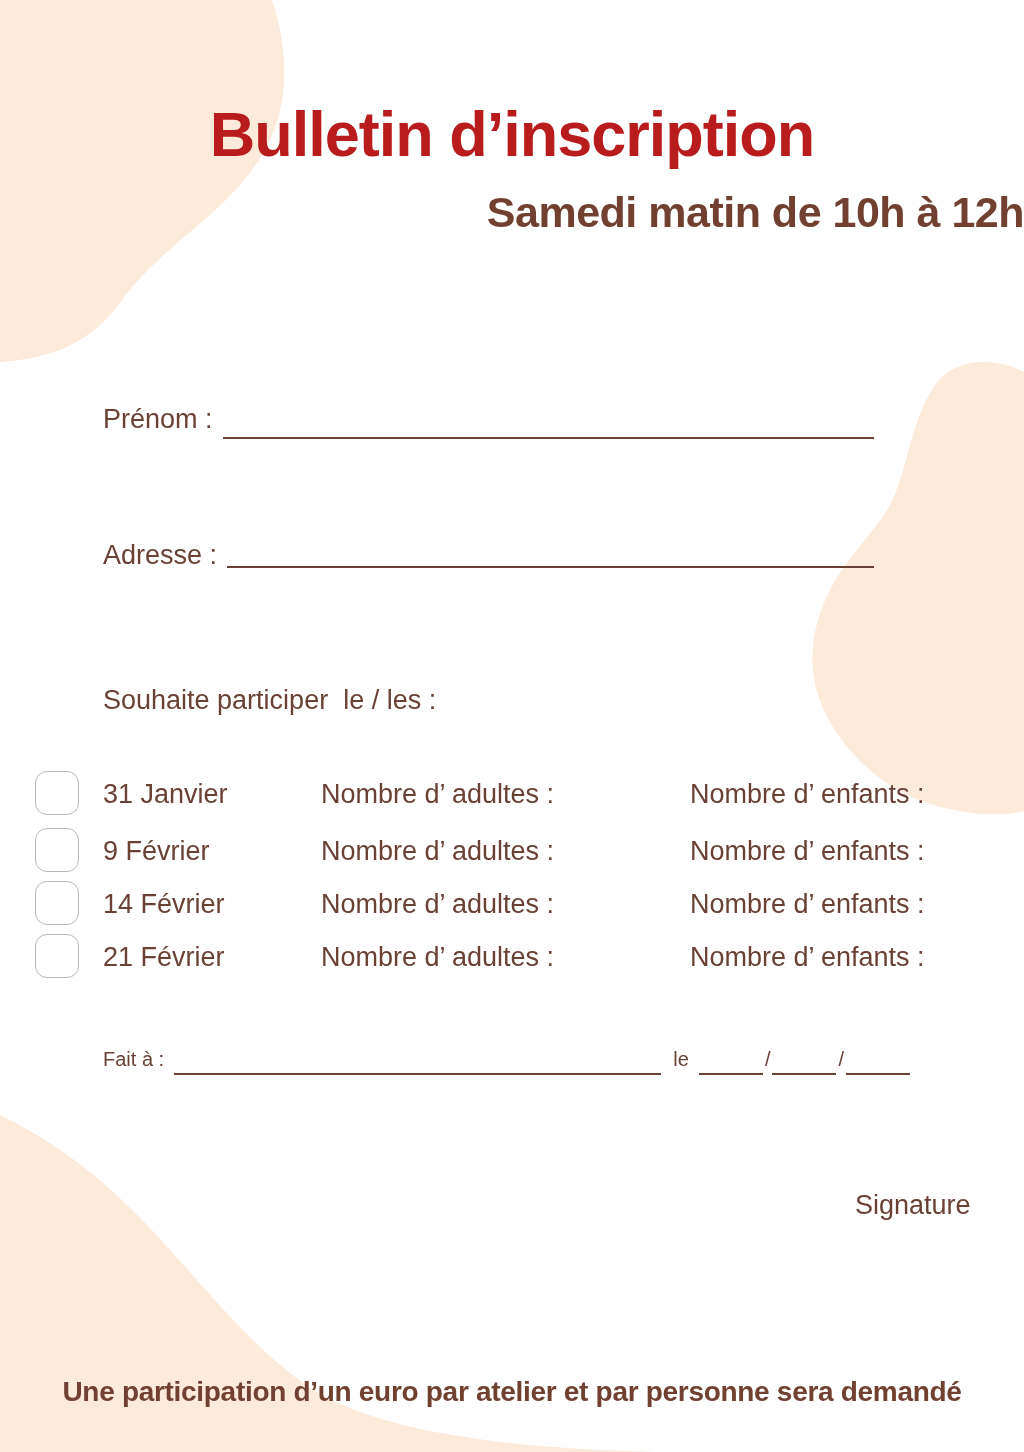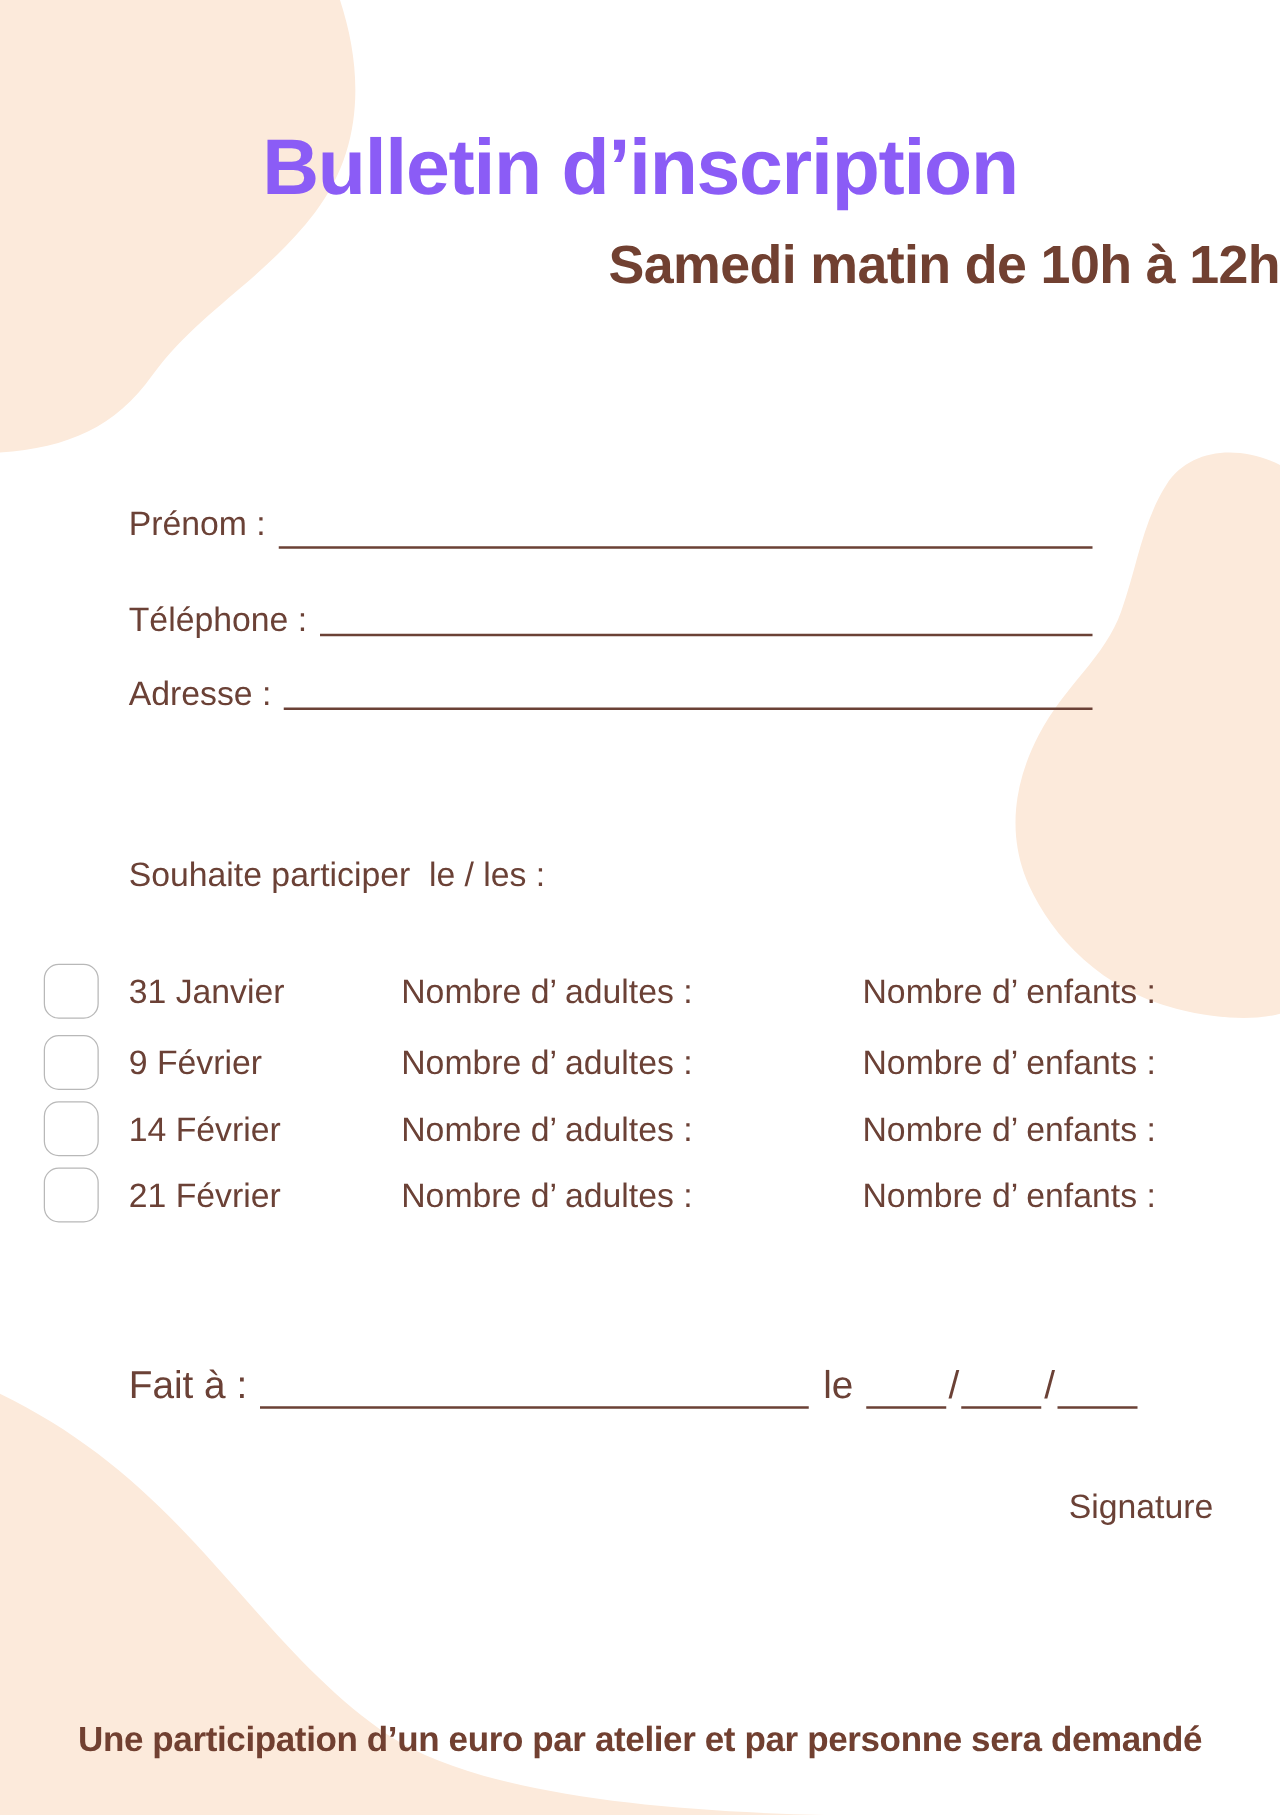--- a/index.html
+++ b/index.html
@@ -10,21 +10,21 @@
     overflow:hidden;
     font-family:"Liberation Sans", sans-serif;
     color:#6B4136;
   }
   .blobs { position:absolute; left:0; top:0; width:1024px; height:1452px; }
 
   .title {
     position:absolute; top:98px; left:0; width:100%;
     text-align:center;
     font-size:63px; font-weight:800; letter-spacing:-1px;
-    color:#8b5cf6;
+    color:#b91c1c;
   }
   .subtitle {
     position:absolute; top:188px; left:0; width:100%;
     text-align:right;
     font-size:43px; font-weight:800; letter-spacing:-0.5px;
     color:#714031;
   }
 
   .field-row {
     position:absolute; left:103px; right:150px;
@@ -57,23 +57,23 @@
   }
   .prow span {
     position:absolute; top:50%; transform:translateY(-50%);
     font-size:27px; white-space:nowrap;
   }
   .prow .date     { left:103px; }
   .prow .adults   { left:321px; }
   .prow .children { left:690px; }
 
   .fait-row {
-    position:absolute; left:103px; right:114px; top:1090px;
-    display:flex; align-items:flex-start;
-    font-size:31px;
+    position:absolute; left:103px; right:114px; top:1048px;
+    display:flex; align-items:center;
+    font-size:20px;
   }
   .fait-row .le { margin:0 10px 0 12px; }
   .seg {
     width:64px; flex:0 0 auto;
     border-bottom:2.5px solid #6B4136;
     height:1em;
     position:relative; top:4px;
   }
   .slash { margin:0 2px; }
 
@@ -99,24 +99,20 @@
     <path d="M0,0 L272,0 C290,55 292,118 252,170 C210,225 160,248 122,300 C92,342 55,358 0,362 Z" fill="#FCEADB"></path>
     <path d="M1024,372 C992,356 952,358 933,388 C914,418 910,452 897,489 C884,526 852,548 831,588 C810,628 806,670 823,708 C842,750 882,792 941,807 C976,816 1006,816 1024,811 Z" fill="#FCEADB"></path>
     <path d="M0,1115 C72,1150 122,1196 171,1251 C216,1301 257,1352 312,1389 C382,1434 520,1449 660,1452 L0,1452 Z" fill="#FCEADB"></path>
   </svg>
 
   <div class="title">Bulletin d’inscription</div>
   <div class="subtitle">Samedi matin de 10h à 12h</div>
 
   <div class="field-row f1">
     <span>Prénom :</span>
-    <div class="fill-line"></div>
-  </div>
-  <div class="field-row f2">
-    <span>Téléphone :</span>
     <div class="fill-line"></div>
   </div>
   <div class="field-row f3">
     <span>Adresse :</span>
     <div class="fill-line"></div>
   </div>
 
   <div class="participate-heading">Souhaite participer  le / les :</div>
 
   <div class="prow r0">

